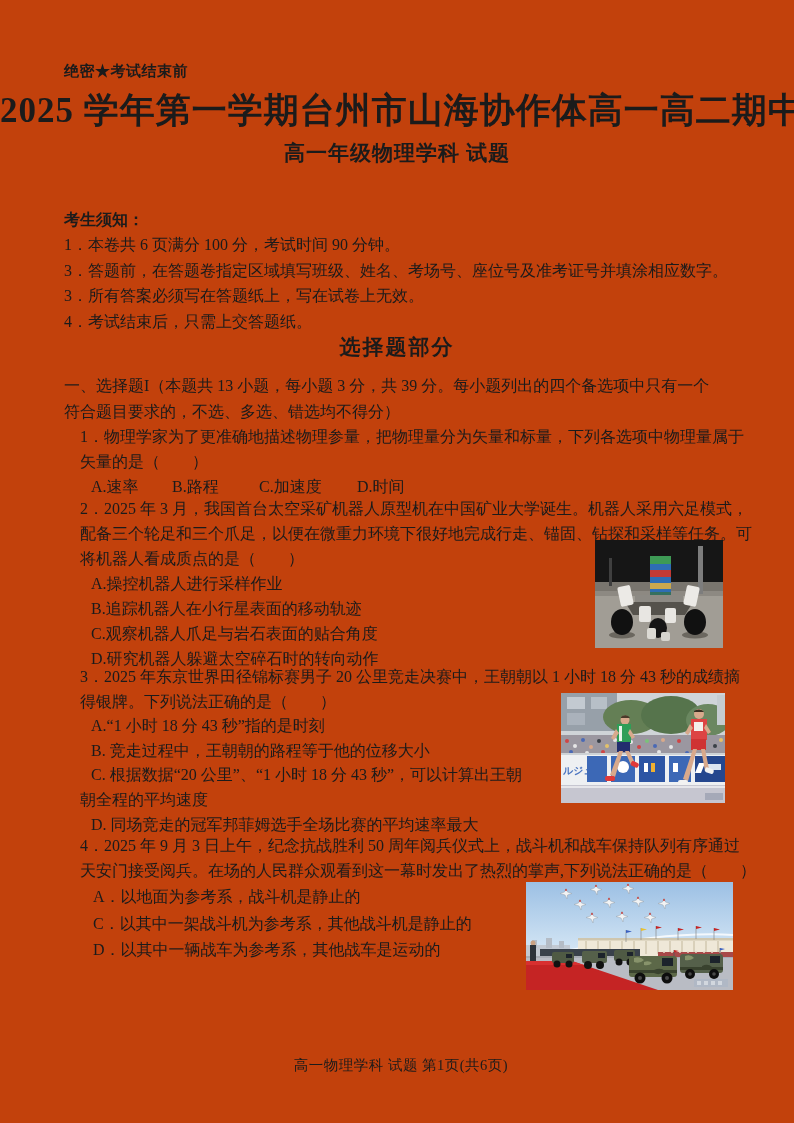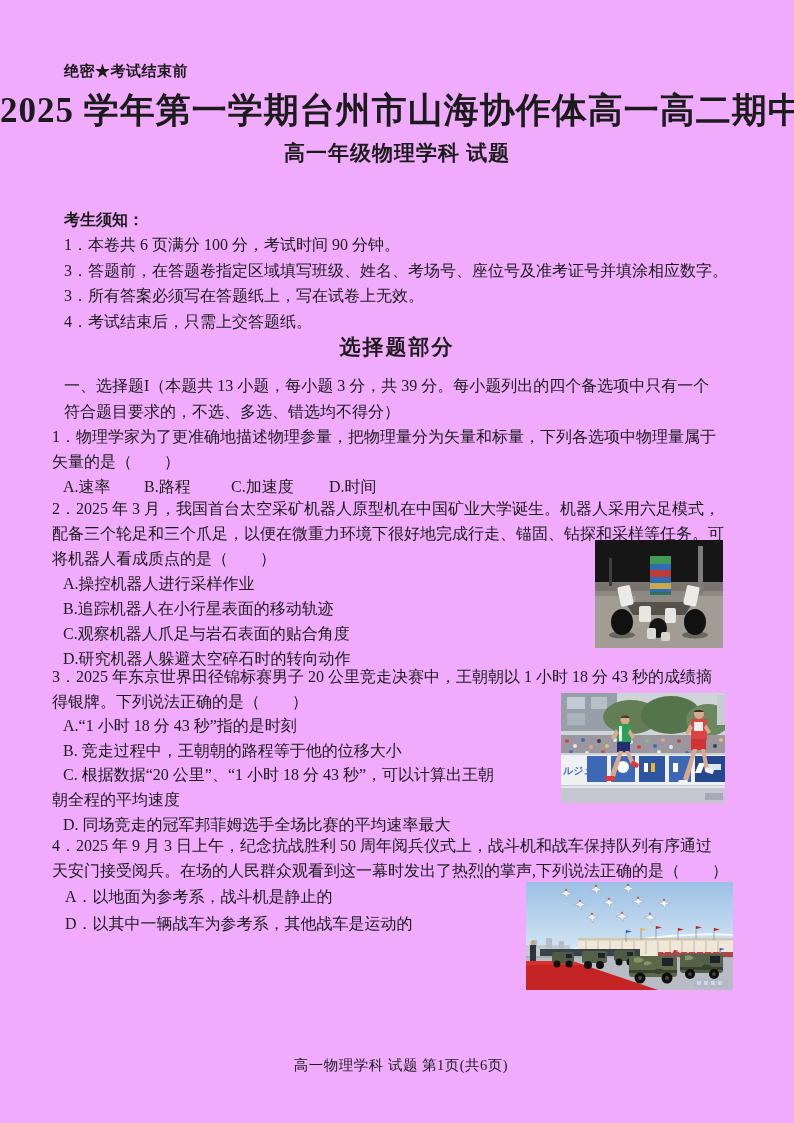--- a/index.html
+++ b/index.html
@@ -1,35 +1,35 @@
 <!DOCTYPE html>
 <html><head>
 <meta charset="utf-8">
 <style>
   html,body{margin:0;padding:0;background:#e8e8e8;}
   .page{
     position:relative;width:794px;height:1123px;margin:0 auto;
-    background:#f0abfc;overflow:hidden;color:#1b1b1b;
+    background:#c2410c;overflow:hidden;color:#1b1b1b;
     font-family:"Liberation Serif","DejaVu Serif",serif;
     font-size:16px;
   }
   .abs{position:absolute;}
   .ln{white-space:nowrap;}
   .bold{font-weight:bold;}
   .center{left:0;right:0;text-align:center;}
 
   .cls{left:64px;top:62px;font-size:15px;font-weight:bold;letter-spacing:.5px;}
   .title{top:92px;font-size:35px;font-weight:bold;letter-spacing:1px;line-height:38px;}
   .subtitle{top:138px;font-size:21px;font-weight:bold;letter-spacing:1px;line-height:30px;}
 
   .notice{left:64px;top:207px;width:670px;line-height:25.4px;}
   .sec-title{top:333px;font-size:21px;font-weight:bold;letter-spacing:2px;line-height:28px;}
   .instr{left:64px;top:373px;width:672px;font-weight:normal;line-height:25.6px;}
 
-  .q{left:52px;width:672px;}
+  .q{left:80px;width:672px;}
   .q1{top:424px;line-height:25.2px;}
   .q2{top:496px;line-height:25px;}
   .q3{top:665px;line-height:24.6px;}
   .q4s{top:834px;line-height:24.5px;}
   .q4o{top:884px;line-height:26.7px;}
 
   .opt{padding-left:11px;}
   .opt4{padding-left:13px;}
   .optrow{padding-left:11px;}
   .optrow span{display:inline-block;}
@@ -94,20 +94,21 @@
     <div class="ln">朝全程的平均速度</div>
     <div class="ln opt">D. 同场竞走的冠军邦菲姆选手全场比赛的平均速率最大</div>
   </div>
 
   <div class="abs q q4s">
     <div class="ln">4．2025 年 9 月 3 日上午，纪念抗战胜利 50 周年阅兵仪式上，战斗机和战车保持队列有序通过</div>
     <div class="ln">天安门接受阅兵。在场的人民群众观看到这一幕时发出了热烈的掌声,下列说法正确的是（　　）</div>
   </div>
   <div class="abs q q4o">
     <div class="ln opt4">A．以地面为参考系，战斗机是静止的</div>
+    <div class="ln opt4">C．以其中一架战斗机为参考系，其他战斗机是静止的</div>
     <div class="ln opt4">D．以其中一辆战车为参考系，其他战车是运动的</div>
   </div>
 
   <div class="photo ph-robot">
     <svg viewBox="0 0 128 108">
       <rect width="128" height="108" fill="#a19d95"></rect>
       <rect width="128" height="42" fill="#161616"></rect>
       <rect y="42" width="128" height="9" fill="#79756e"></rect>
       <rect y="51" width="128" height="5" fill="#8d8982"></rect>
       <rect x="103" y="6" width="5" height="48" fill="#7d7d7d"></rect>

